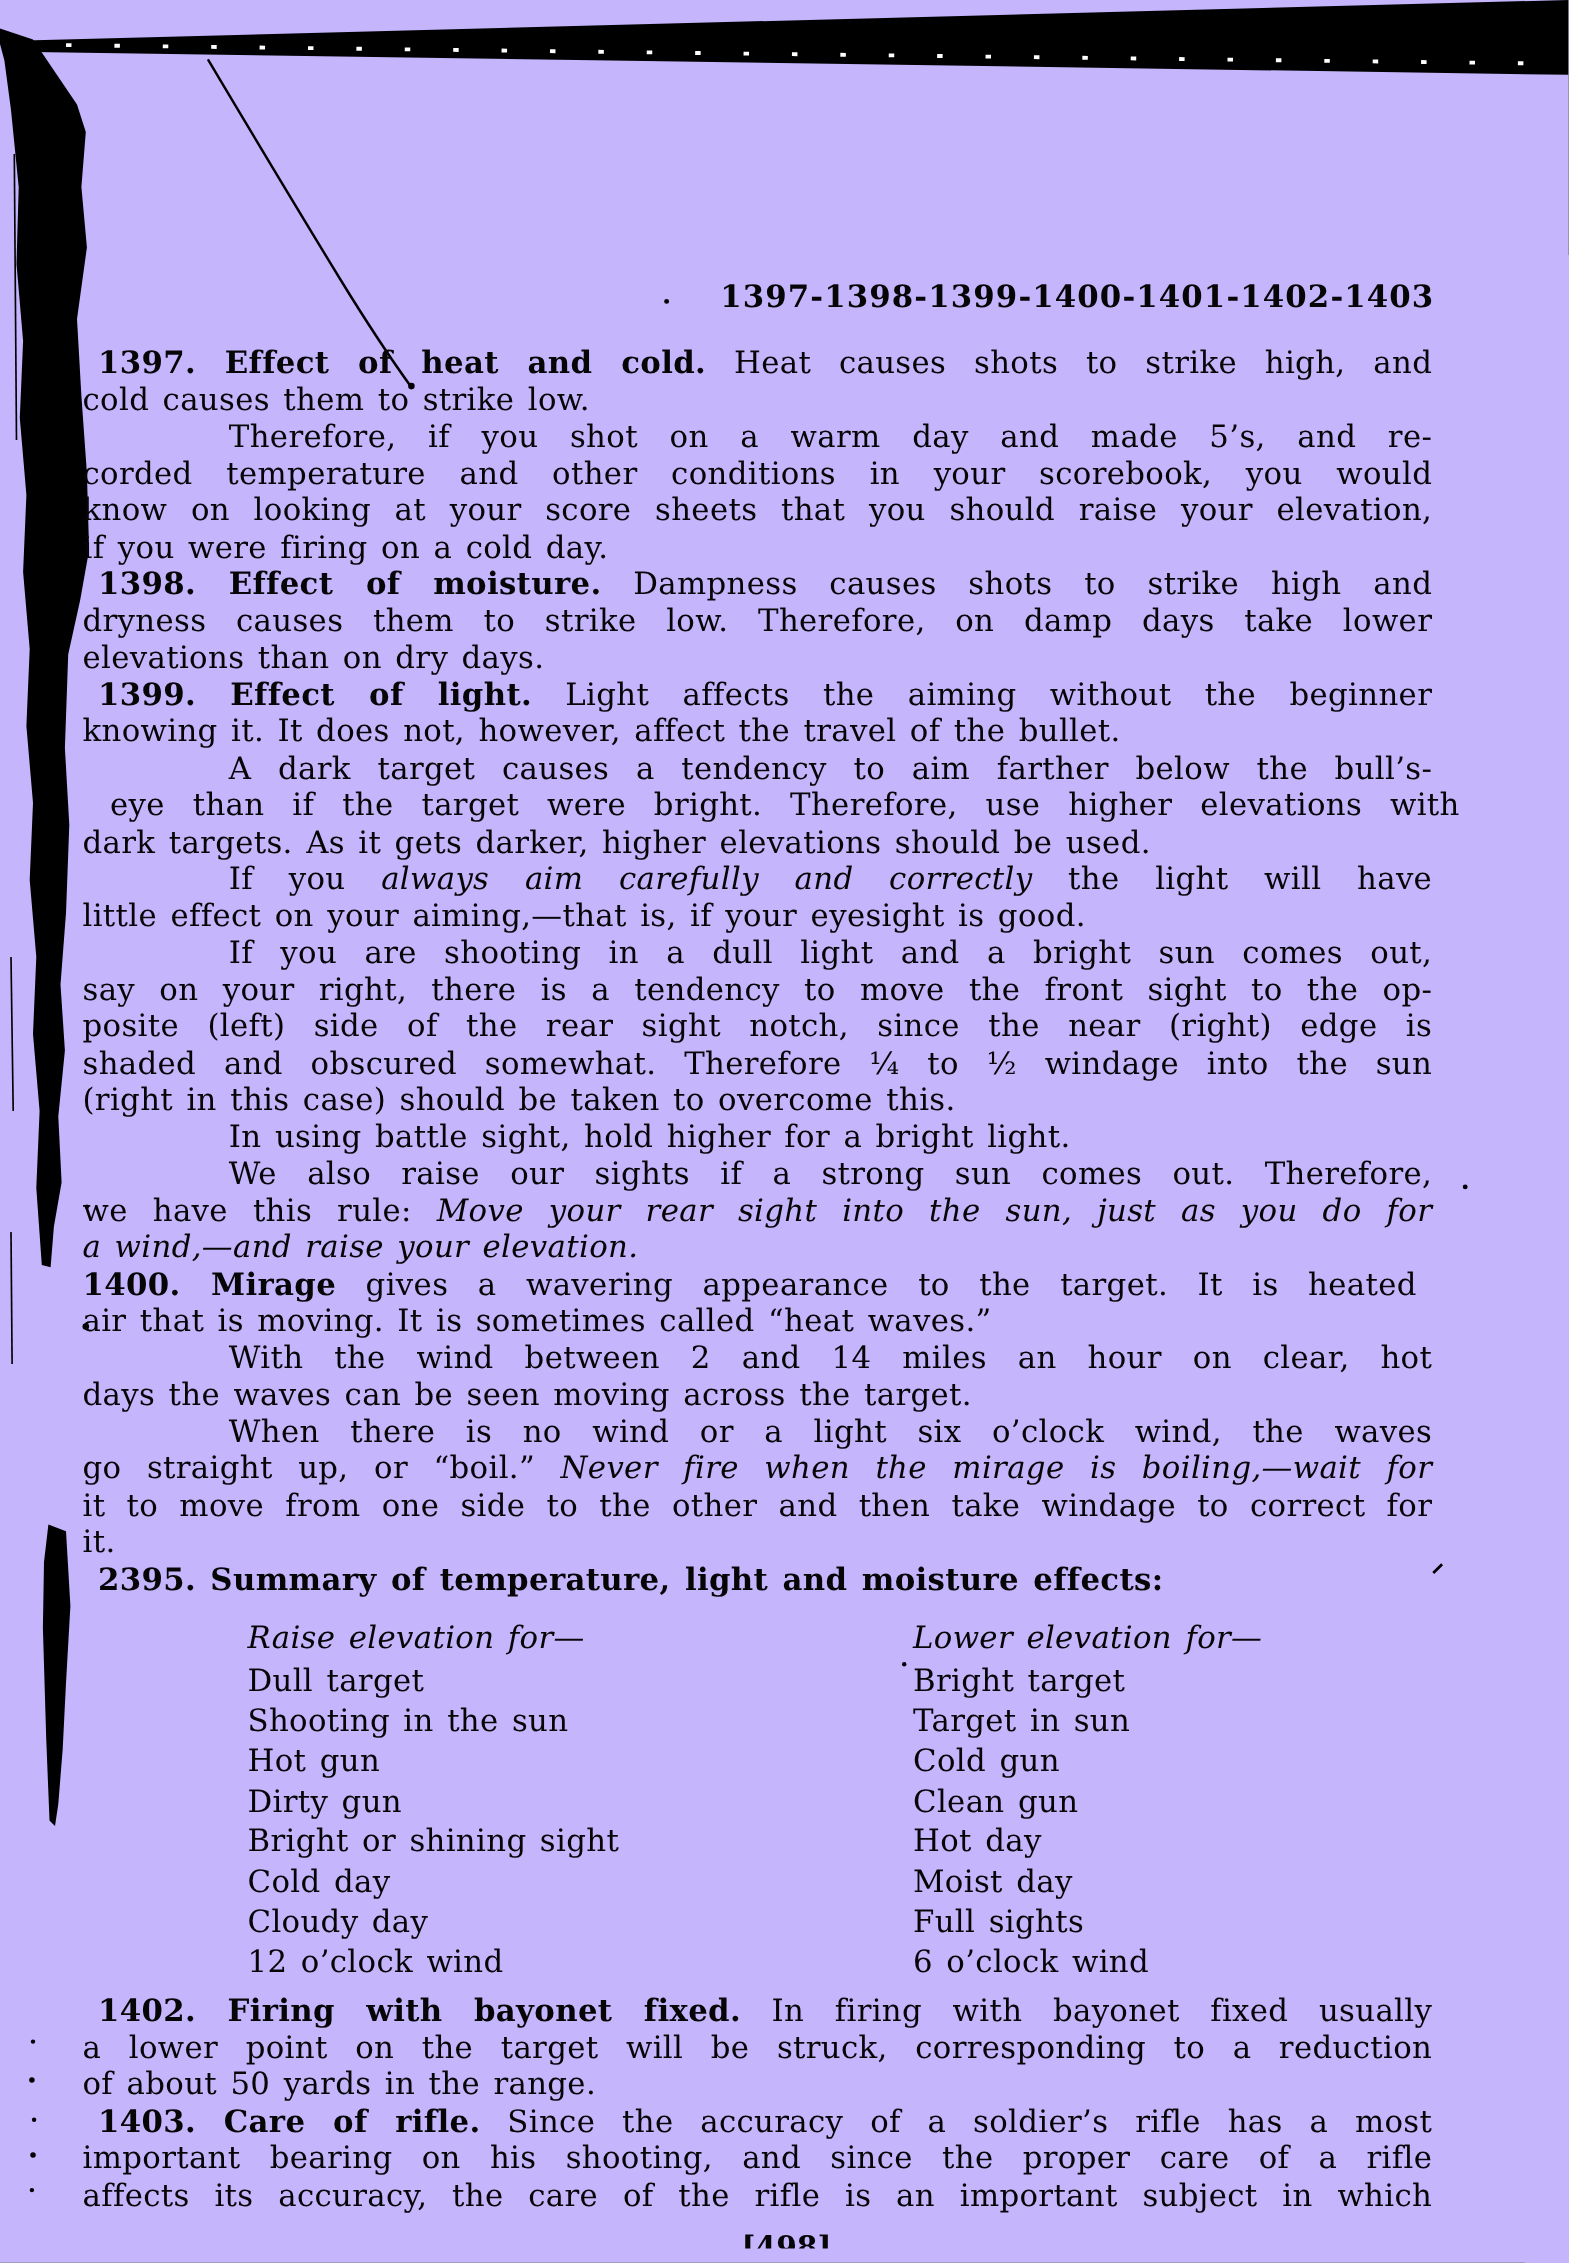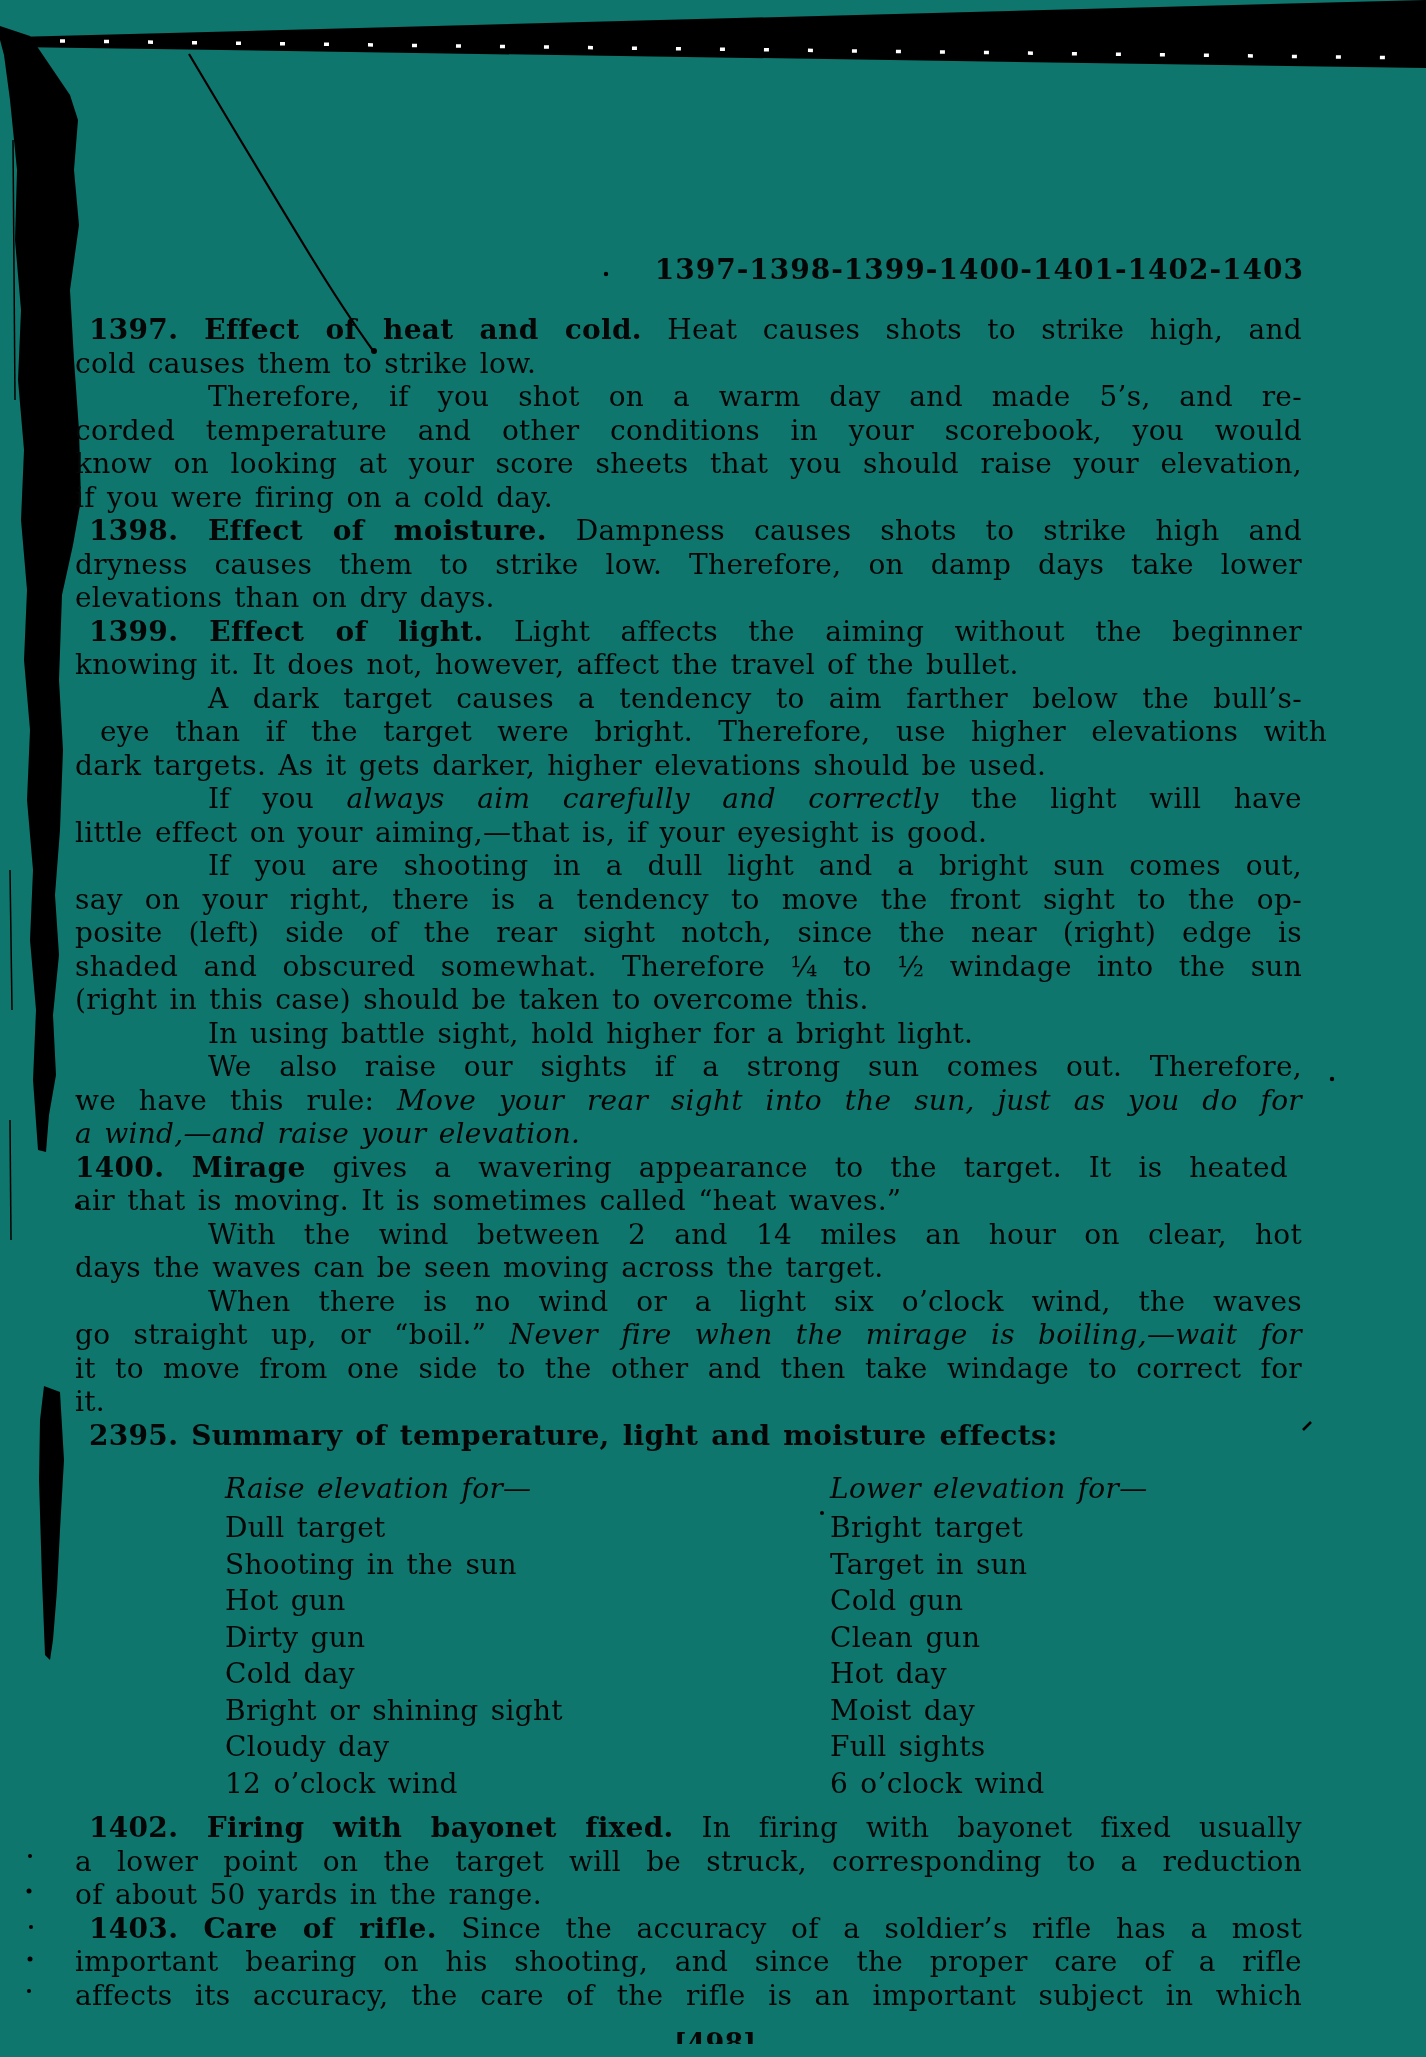--- a/index.html
+++ b/index.html
@@ -1,19 +1,19 @@
 <!DOCTYPE html>
 <html><head>
 <meta charset="utf-8">
 <style>
   html,body{margin:0;padding:0;background:#777;}
   .page{
     position:relative;
     width:1426px;height:2057px;
-    background:#0f766e;
+    background:#c4b5fd;
     overflow:hidden;
     font-family:"DejaVu Serif","Liberation Serif",serif;
     color:#060606;
   }
   .artifacts{position:absolute;inset:0;width:1426px;height:2057px;pointer-events:none;}
   .page-head{
     position:absolute;top:253px;right:122px;
     font-size:28px;font-weight:bold;letter-spacing:1px;
     white-space:nowrap;
   }
@@ -113,22 +113,22 @@
       <div class="line j" style="left: 75px; top: 1945px; width: 1227px;"><span>important bearing on his shooting, and since the proper care of a rifle</span></div>
       <div class="line j" style="left: 75px; top: 1978.5px; width: 1227px;"><span>affects its accuracy, the care of the rifle is an important subject in which</span></div>
     </div>
 
   <div class="sum-col" style="left:225px;top:1472px;">
     <div class="hdr">Raise elevation for—</div>
   <div class="itm">Dull target</div>
       <div class="itm">Shooting in the sun</div>
       <div class="itm">Hot gun</div>
       <div class="itm">Dirty gun</div>
+      <div class="itm">Bright or shining sight</div>
       <div class="itm">Cold day</div>
-      <div class="itm">Bright or shining sight</div>
       <div class="itm">Cloudy day</div>
       <div class="itm">12 o’clock wind</div>
     </div>
   <div class="sum-col" style="left:830px;top:1472px;">
     <div class="hdr">Lower elevation for—</div>
   <div class="itm">Bright target</div>
       <div class="itm">Target in sun</div>
       <div class="itm">Cold gun</div>
       <div class="itm">Clean gun</div>
       <div class="itm">Hot day</div>

